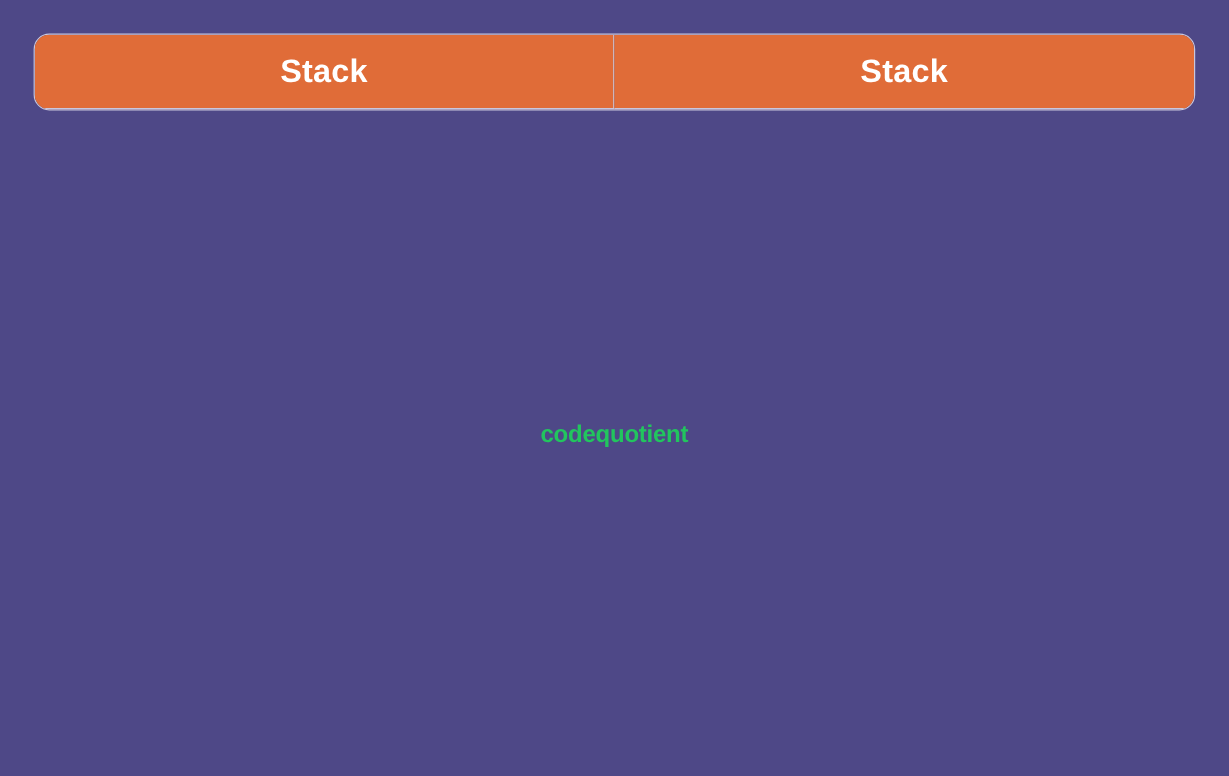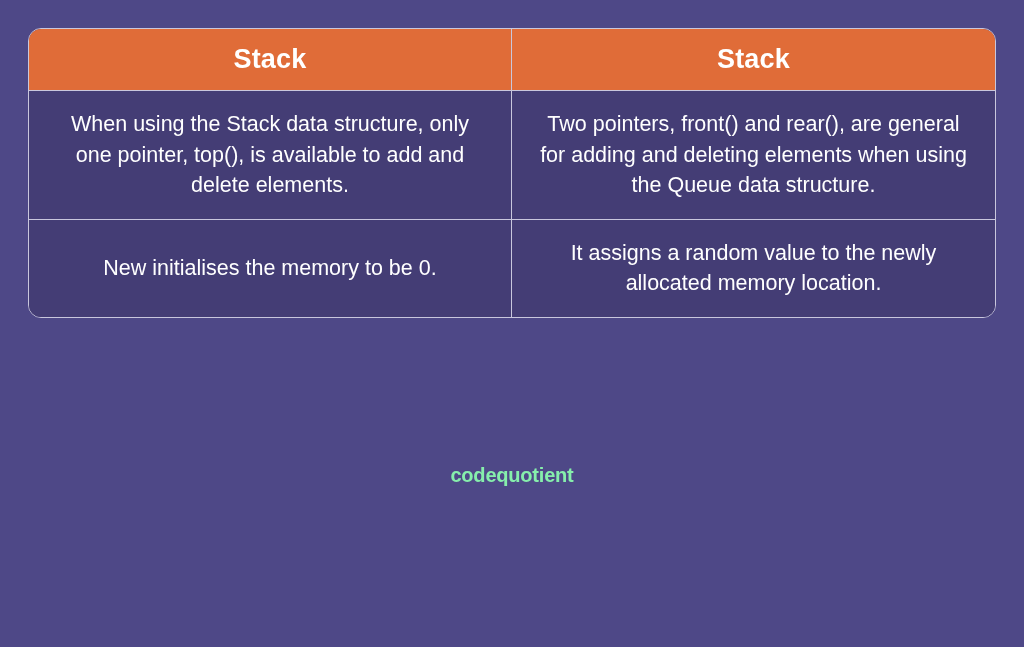--- a/index.html
+++ b/index.html
@@ -68,47 +68,39 @@
   
   .footer {
     width:968px;
     flex:1;
     display:flex;
     align-items:center;
     justify-content:center;
     padding-bottom:14px;
   }
   .brand {
-    color:#86efac;
+    color:#22c55e;
     font-size:20px;
     font-weight:bold;
     letter-spacing:-0.2px;
   }
 </style>
 </head>
 <body>
 
 <div class="page">
 
   <table class="table">
     <thead>
       <tr>
         <th>Stack</th>
         <th>Stack</th>
       </tr>
     </thead>
     <tbody>
-      <tr>
-        <td>When using the Stack data structure, only one pointer, top(), is available to add and delete elements.</td>
-        <td>Two pointers, front() and rear(), are general for adding and deleting elements when using the Queue data structure.</td>
-      </tr>
-      <tr>
-        <td>New initialises the memory to be 0.</td>
-        <td>It assigns a random value to the newly allocated memory location.</td>
-      </tr>
     </tbody>
   </table>
 
   <div class="footer">
     <span class="brand">codequotient</span>
   </div>
 
 </div>
 
 </body></html>

